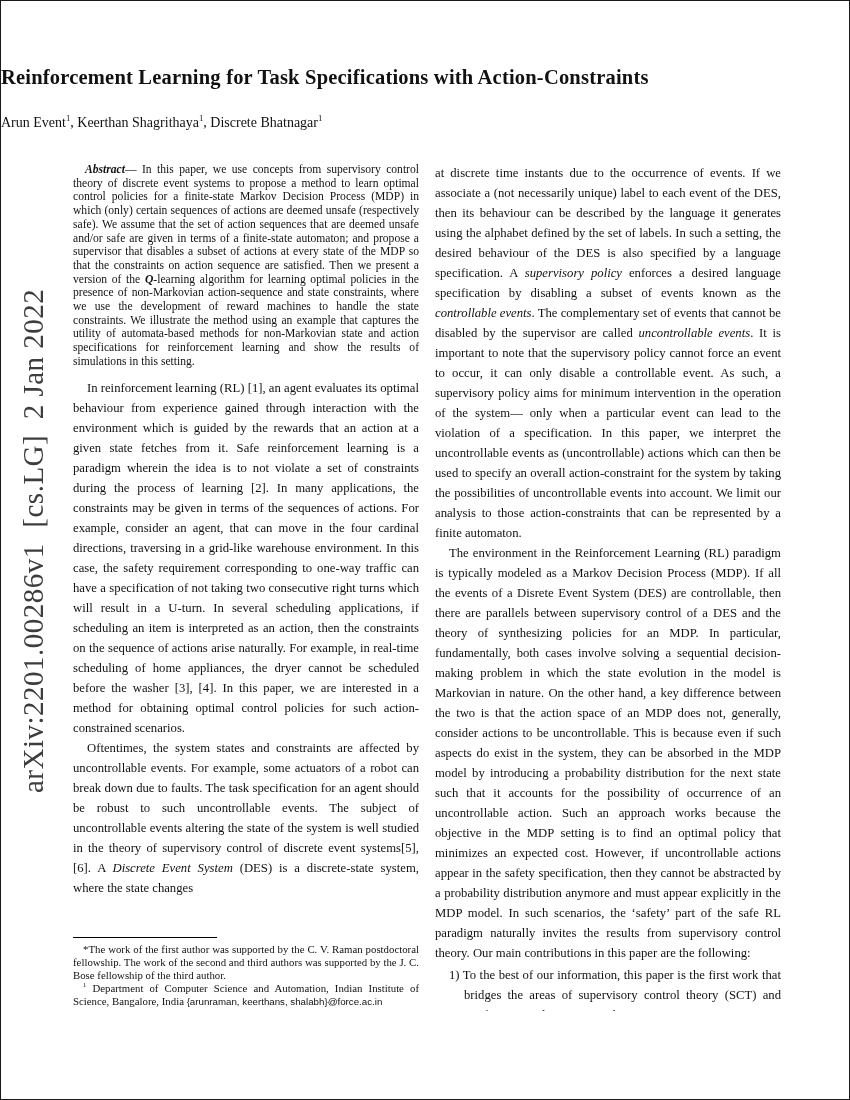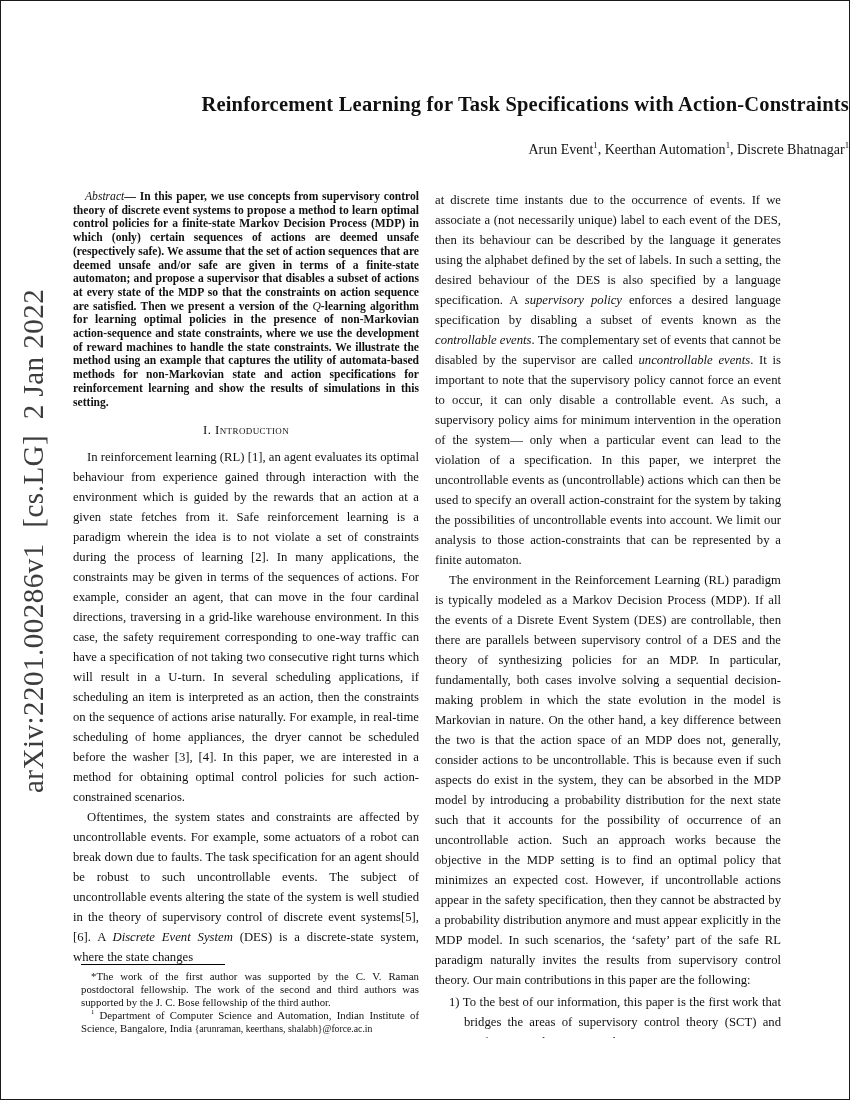--- a/index.html
+++ b/index.html
@@ -18,21 +18,21 @@
     position:absolute;
     left:16px;
     top:792px;
     transform:rotate(-90deg);
     transform-origin:0 0;
     white-space:pre;
     font-size:29px;
     color:#3d3d3d;
     letter-spacing:0.5px;
   }
-  .header { padding-top:92px; text-align:right; }
+  .header { padding-top:65px; text-align:left; }
   .paper-title {
     font-size:20.5px;
     font-weight:bold;
     white-space:nowrap;
     letter-spacing:0.2px;
   }
   .authors-line { margin-top:26px; font-size:14px; }
   .columns {
     display:flex;
     gap:16px;
@@ -66,57 +66,56 @@
     margin:13px 0 9px 0;
   }
   p.indent { text-indent:14px; }
   p.list-item {
     padding-left:29px;
     text-indent:-15px;
     margin-top:2px;
   }
   .footnote-area {
     position:absolute;
-    left:8px; right:0; bottom:2px;
+    left:0; right:0; bottom:2px;
     background:#ffffff;
   }
   .footnote-rule {
     width:144px;
     border-top:1px solid #000000;
     margin-bottom:5px;
   }
   p.footnote {
     font-size:10.8px !important;
     line-height:12.9px !important;
     text-indent:10px;
   }
-  .st-b  { font-weight:bold; }
+  .st-b  { font-weight:normal; }
   .st-i  { font-style:italic; }
-  .st-bi { font-weight:normal; font-style:italic; }
+  .st-bi { font-weight:bold; font-style:italic; }
   .st-sc { font-variant:small-caps; }
-  .st-m  { font-family:Liberation Serif, serif; font-size:0.9em; }
+  .st-m  { font-family:Liberation Sans, sans-serif; font-size:0.9em; }
   sup { vertical-align:super; font-size:0.62em; line-height:0; }
 </style>
 </head>
 <body>
 
 <div class="page">
 
   <div class="arxiv-watermark">arXiv:2201.00286v1  [cs.LG]  2 Jan 2022</div>
 
   <div class="header">
     <div class="paper-title">Reinforcement Learning for Task Specifications with Action-Constraints</div>
-    <div class="authors-line"><span>Arun Event</span><sup>1</sup><span>, Keerthan Automation</span><sup>1</sup><span>, Discrete Bhatnagar</span><sup>1</sup></div>
+    <div class="authors-line"><span>Arun Event</span><sup>1</sup><span>, Keerthan Shagrithaya</span><sup>1</sup><span>, Discrete Bhatnagar</span><sup>1</sup></div>
   </div>
 
   <div class="columns">
     <div class="col" id="col-left">
 
     <p class="abstract"><span class="st-bi">Abstract</span><span class="st-b">— In this paper, we use concepts from supervisory control theory of discrete event systems to propose a method to learn optimal control policies for a finite-state Markov Decision Process (MDP) in which (only) certain sequences of actions are deemed unsafe (respectively safe). We assume that the set of action sequences that are deemed unsafe and/or safe are given in terms of a finite-state automaton; and propose a supervisor that disables a subset of actions at every state of the MDP so that the constraints on action sequence are satisfied. Then we present a version of the </span><span class="st-bi">Q</span><span class="st-b">-learning algorithm for learning optimal policies in the presence of non-Markovian action-sequence and state constraints, where we use the development of reward machines to handle the state constraints. We illustrate the method using an example that captures the utility of automata-based methods for non-Markovian state and action specifications for reinforcement learning and show the results of simulations in this setting.</span></p>
-        <h2 class="section-heading "><span>I. </span><span class="st-sc">Introduction</span></h2>
         <p class="indent"><span>In reinforcement learning (RL) [1], an agent evaluates its optimal behaviour from experience gained through interaction with the environment which is guided by the rewards that an action at a given state fetches from it. Safe reinforcement learning is a paradigm wherein the idea is to not violate a set of constraints during the process of learning [2]. In many applications, the constraints may be given in terms of the sequences of actions. For example, consider an agent, that can move in the four cardinal directions, traversing in a grid-like warehouse environment. In this case, the safety requirement corresponding to one-way traffic can have a specification of not taking two consecutive right turns which will result in a U-turn. In several scheduling applications, if scheduling an item is interpreted as an action, then the constraints on the sequence of actions arise naturally. For example, in real-time scheduling of home appliances, the dryer cannot be scheduled before the washer [3], [4]. In this paper, we are interested in a method for obtaining optimal control policies for such action-constrained scenarios.</span></p>
         <p class="indent"><span>Oftentimes, the system states and constraints are affected by uncontrollable events. For example, some actuators of a robot can break down due to faults. The task specification for an agent should be robust to such uncontrollable events. The subject of uncontrollable events altering the state of the system is well studied in the theory of supervisory control of discrete event systems[5], [6]. A </span><span class="st-i">Discrete Event System</span><span> (DES) is a discrete-state system, where the state changes</span></p>
         <div class="footnote-area" id="footnote-area">
           <div class="footnote-rule"></div>
           <p class="footnote"><span>*The work of the first author was supported by the C. V. Raman postdoctoral fellowship. The work of the second and third authors was supported by the J. C. Bose fellowship of the third author.</span></p>
           <p class="footnote"><sup>1</sup><span> Department of Computer Science and Automation, Indian Institute of Science, Bangalore, India </span><span class="st-m">{arunraman, keerthans,</span><span> </span><span class="st-m">shalabh}@force.ac.in</span></p>
         </div>
       </div>
     <div class="col" id="col-right">
         <p class=""><span>at discrete time instants due to the occurrence of events. If we associate a (not necessarily unique) label to each event of the DES, then its behaviour can be described by the language it generates using the alphabet defined by the set of labels. In such a setting, the desired behaviour of the DES is also specified by a language specification. A </span><span class="st-i">supervisory policy</span><span> enforces a desired language specification by disabling a subset of events known as the </span><span class="st-i">controllable events</span><span>. The complementary set of events that cannot be disabled by the supervisor are called </span><span class="st-i">uncontrollable events</span><span>. It is important to note that the supervisory policy cannot force an event to occur, it can only disable a controllable event. As such, a supervisory policy aims for minimum intervention in the operation of the system— only when a particular event can lead to the violation of a specification. In this paper, we interpret the uncontrollable events as (uncontrollable) actions which can then be used to specify an overall action-constraint for the system by taking the possibilities of uncontrollable events into account. We limit our analysis to those action-constraints that can be represented by a finite automaton.</span></p>

